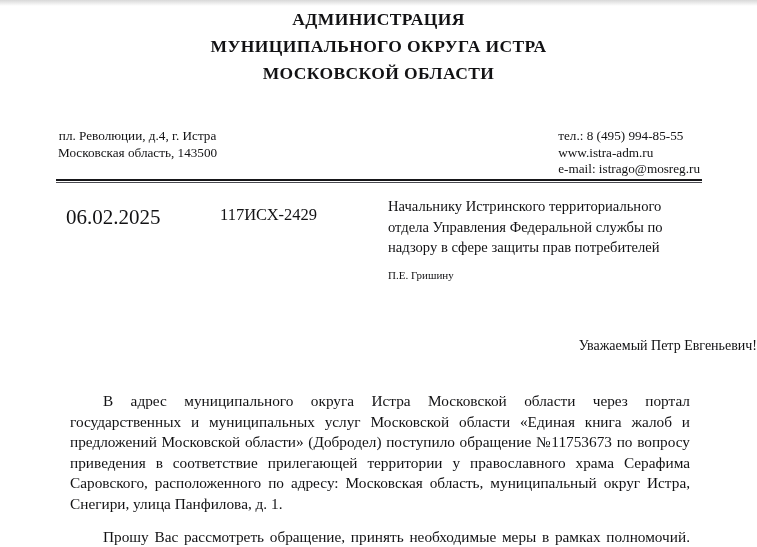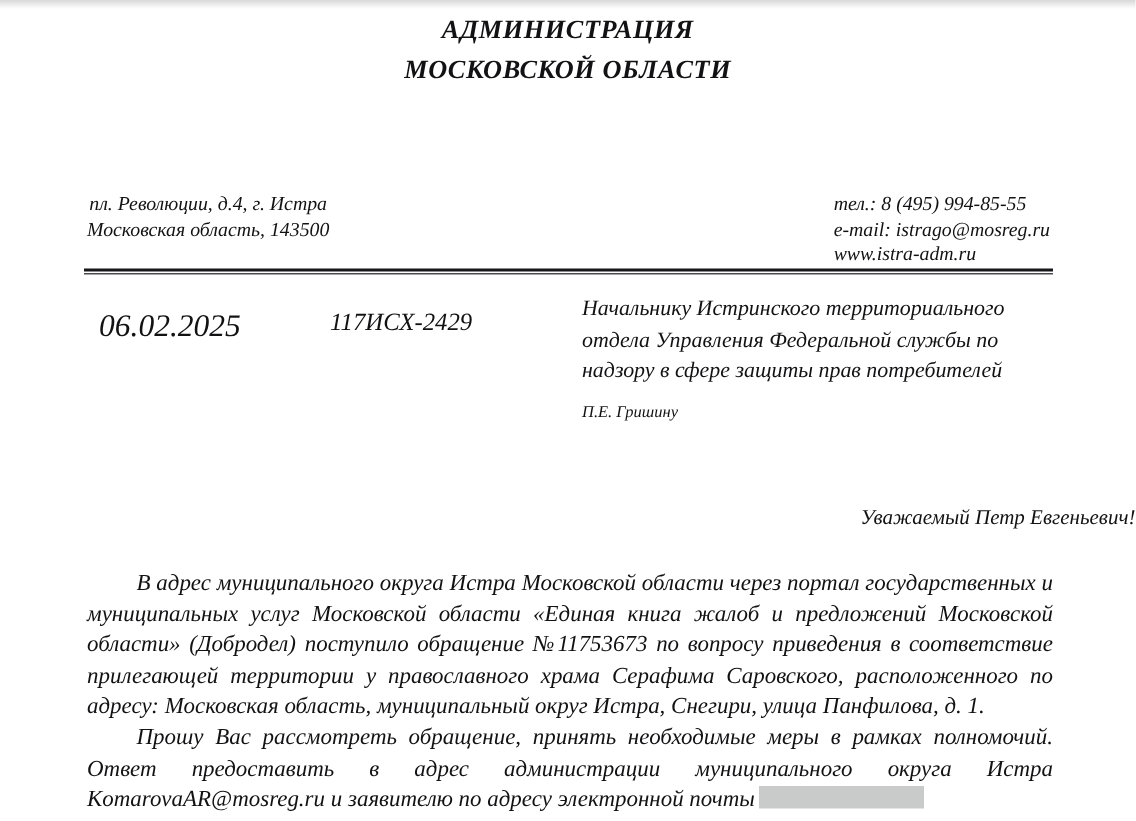--- a/index.html
+++ b/index.html
@@ -22,21 +22,20 @@
     width: 757px;
     height: 6px;
     background: linear-gradient(to bottom, #d8d8d8 0%, #eaeaea 45%, #ffffff 100%);
   }
 
   .page {
     position: absolute;
     top: 0; left: 0;
     width: 757px;
     height: 547px;
-    font-style: italic;
   }
 
   
   .letterhead {
     position: absolute;
     top: 6px;
     left: 0;
     width: 757px;
     text-align: center;
   }
@@ -147,53 +146,54 @@
     position: absolute;
     top: 379px;
     left: 58px;
     width: 644px;
     font-size: 15.3px;
     line-height: 20.6px;
     text-align: justify;
     text-justify: inter-word;
   }
   .body-text p {
-    margin: 0;
+    margin: 12px;
     text-indent: 33px;
   }
   .redaction {
     display: inline-block;
     width: 110px;
     height: 15px;
     background: #c9cbcb;
     vertical-align: -2px;
     margin-left: 3px;
   }
 </style>
 </head>
 <body>
 
 <div class="scan-top-artifact"></div>
 
 <div class="page">
 
   <div class="letterhead">
     <div class="letterhead-line">АДМИНИСТРАЦИЯ</div>
+    <div class="letterhead-line">МУНИЦИПАЛЬНОГО ОКРУГА ИСТРА</div>
     <div class="letterhead-line">МОСКОВСКОЙ ОБЛАСТИ</div>
   </div>
 
   <div class="contact-band">
     <div class="org-address">
       <div>пл. Революции, д.4, г. Истра</div>
       <div>Московская область, 143500</div>
     </div>
     <div class="org-contacts">
       <div>тел.: 8 (495) 994-85-55</div>
+      <div>www.istra-adm.ru</div>
       <div>e-mail: istrago@mosreg.ru</div>
-      <div>www.istra-adm.ru</div>
     </div>
   </div>
 
   <div class="rule">
     <div class="bar-thick"></div>
     <div class="bar-thin"></div>
   </div>
 
   <div class="ref-row">
     <div class="ref-date">06.02.2025</div>

